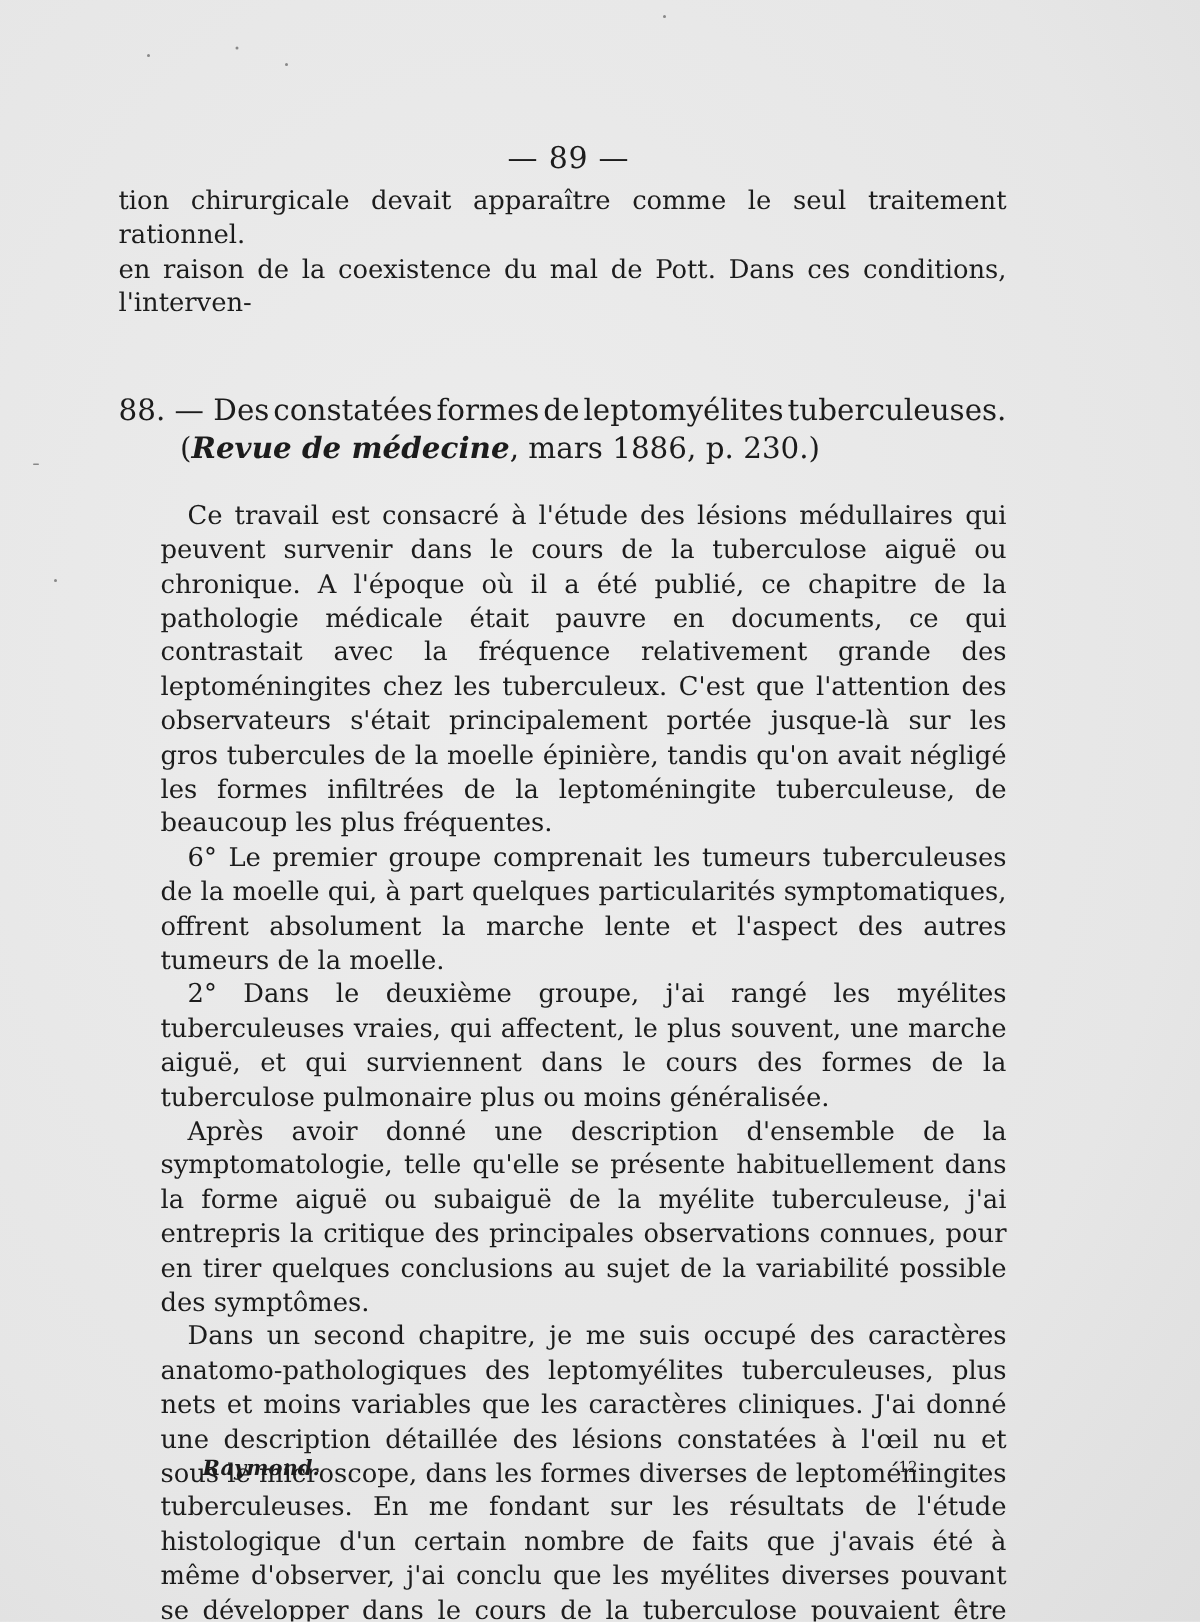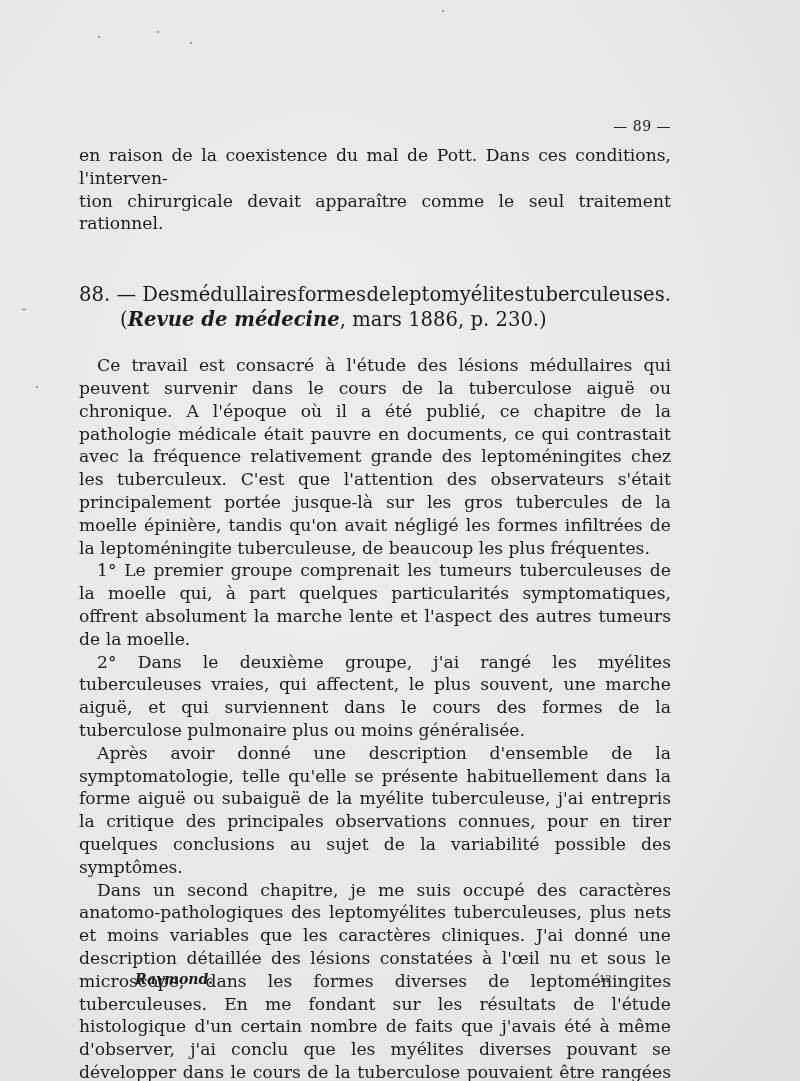--- a/index.html
+++ b/index.html
@@ -16,36 +16,36 @@
       font-family: "DejaVu Serif", "Liberation Serif", serif;
       color: #1c1c1c;
     }
     .page {
       position: absolute;
       left: 79px;
       top: 88px;
       width: 592px;
     }
     .page-number {
-      text-align: right;
-      font-size: 14px;
+      text-align: center;
+      font-size: 20px;
       line-height: 34px;
       margin-left: 8px;
       letter-spacing: 0.5px;
-      margin-top: 21px;
     }
     p {
       margin: 0;
       font-size: 17.2px;
       line-height: 22.8px;
       text-align: justify;
       text-align-last: left;
     }
     p.indent {
       text-indent: 18px;
+      margin-left: 28px;
     }
     .intro {
       margin-top: 1px;
     }
     .heading {
       margin-top: 47px;
       font-size: 19.6px;
       line-height: 25px;
     }
     .heading .h-line1 {
@@ -99,41 +99,41 @@
 <div class="speck" style="left:190px;top:42px;"></div>
 <div class="speck" style="left:157px;top:31px;"></div>
 <div class="speck" style="left:442px;top:10px;"></div>
 <div class="speck" style="left:22px;top:309px;width:4px;height:1px;"></div>
 <div class="speck" style="left:36px;top:386px;"></div>
 
 <main class="page">
   <div class="page-number">— 89 —</div>
 
   <div class="intro">
+    <p>tion chirurgicale devait apparaître comme le seul traitement rationnel.</p>
     <p style="text-align-last: justify;">en raison de la coexistence du mal de Pott. Dans ces conditions, l'interven-</p>
-    <p>tion chirurgicale devait apparaître comme le seul traitement rationnel.</p>
   </div>
 
   <section class="heading">
     <div class="h-line1">
       <span><span>88.</span>&nbsp;<span>—</span>&nbsp;<span>Des</span></span>
-      <span>médullaires</span>
+      <span>constatées</span>
       <span>formes</span>
       <span>de</span>
       <span>leptomyélites</span>
       <span>tuberculeuses.</span>
     </div>
     <div class="h-line2">
       <span>(</span><span class="journal">Revue de médecine</span><span>, mars 1886, p. 230.)</span>
     </div>
   </section>
 
   <div class="body-text">
     <p class="indent">Ce travail est consacré à l'étude des lésions médullaires qui peuvent survenir dans le cours de la tuberculose aiguë ou chronique. A l'époque où il a été publié, ce chapitre de la pathologie médicale était pauvre en documents, ce qui contrastait avec la fréquence relativement grande des leptoméningites chez les tuberculeux. C'est que l'attention des observateurs s'était principalement portée jusque-là sur les gros tubercules de la moelle épinière, tandis qu'on avait négligé les formes infiltrées de la leptoméningite tuberculeuse, de beaucoup les plus fréquentes.</p>
-    <p class="indent">1° Le premier groupe comprenait les tumeurs tuberculeuses de la moelle qui, à part quelques particularités symptomatiques, offrent absolument la marche lente et l'aspect des autres tumeurs de la moelle.</p>
+    <p class="indent">6° Le premier groupe comprenait les tumeurs tuberculeuses de la moelle qui, à part quelques particularités symptomatiques, offrent absolument la marche lente et l'aspect des autres tumeurs de la moelle.</p>
     <p class="indent">2° Dans le deuxième groupe, j'ai rangé les myélites tuberculeuses vraies, qui affectent, le plus souvent, une marche aiguë, et qui surviennent dans le cours des formes de la tuberculose pulmonaire plus ou moins généralisée.</p>
     <p class="indent">Après avoir donné une description d'ensemble de la symptomatologie, telle qu'elle se présente habituellement dans la forme aiguë ou subaiguë de la myélite tuberculeuse, j'ai entrepris la critique des principales observations connues, pour en tirer quelques conclusions au sujet de la variabilité possible des symptômes.</p>
     <p class="indent">Dans un second chapitre, je me suis occupé des caractères anatomo-pathologiques des leptomyélites tuberculeuses, plus nets et moins variables que les caractères cliniques. J'ai donné une description détaillée des lésions constatées à l'œil nu et sous le microscope, dans les formes diverses de leptoméningites tuberculeuses. En me fondant sur les résultats de l'étude histologique d'un certain nombre de faits que j'avais été à même d'observer, j'ai conclu que les myélites diverses pouvant se développer dans le cours de la tuberculose pouvaient être rangées en deux catégories distinctes ;</p>
   </div>
 </main>
 
 <footer class="footer">
   <span class="author">Raymond.</span>
   <span class="sheet-number">12</span>
 </footer>

